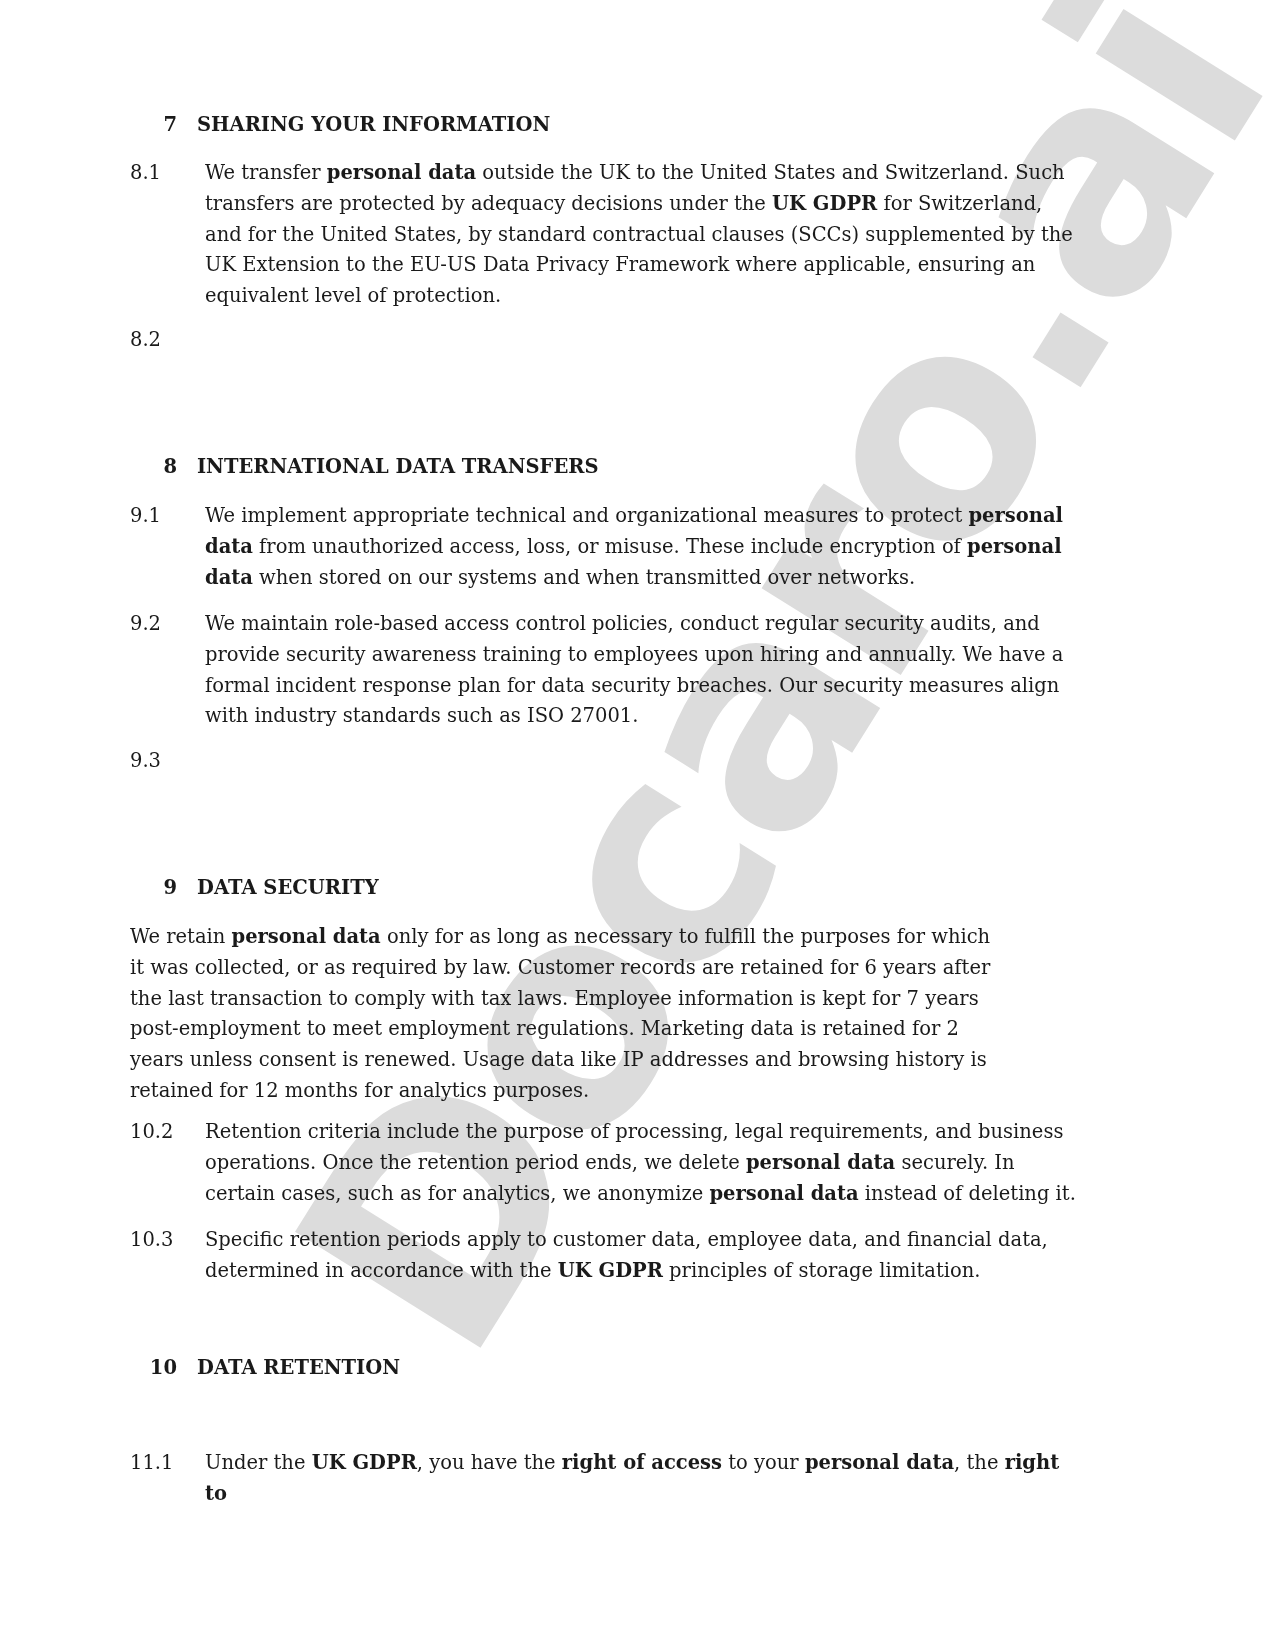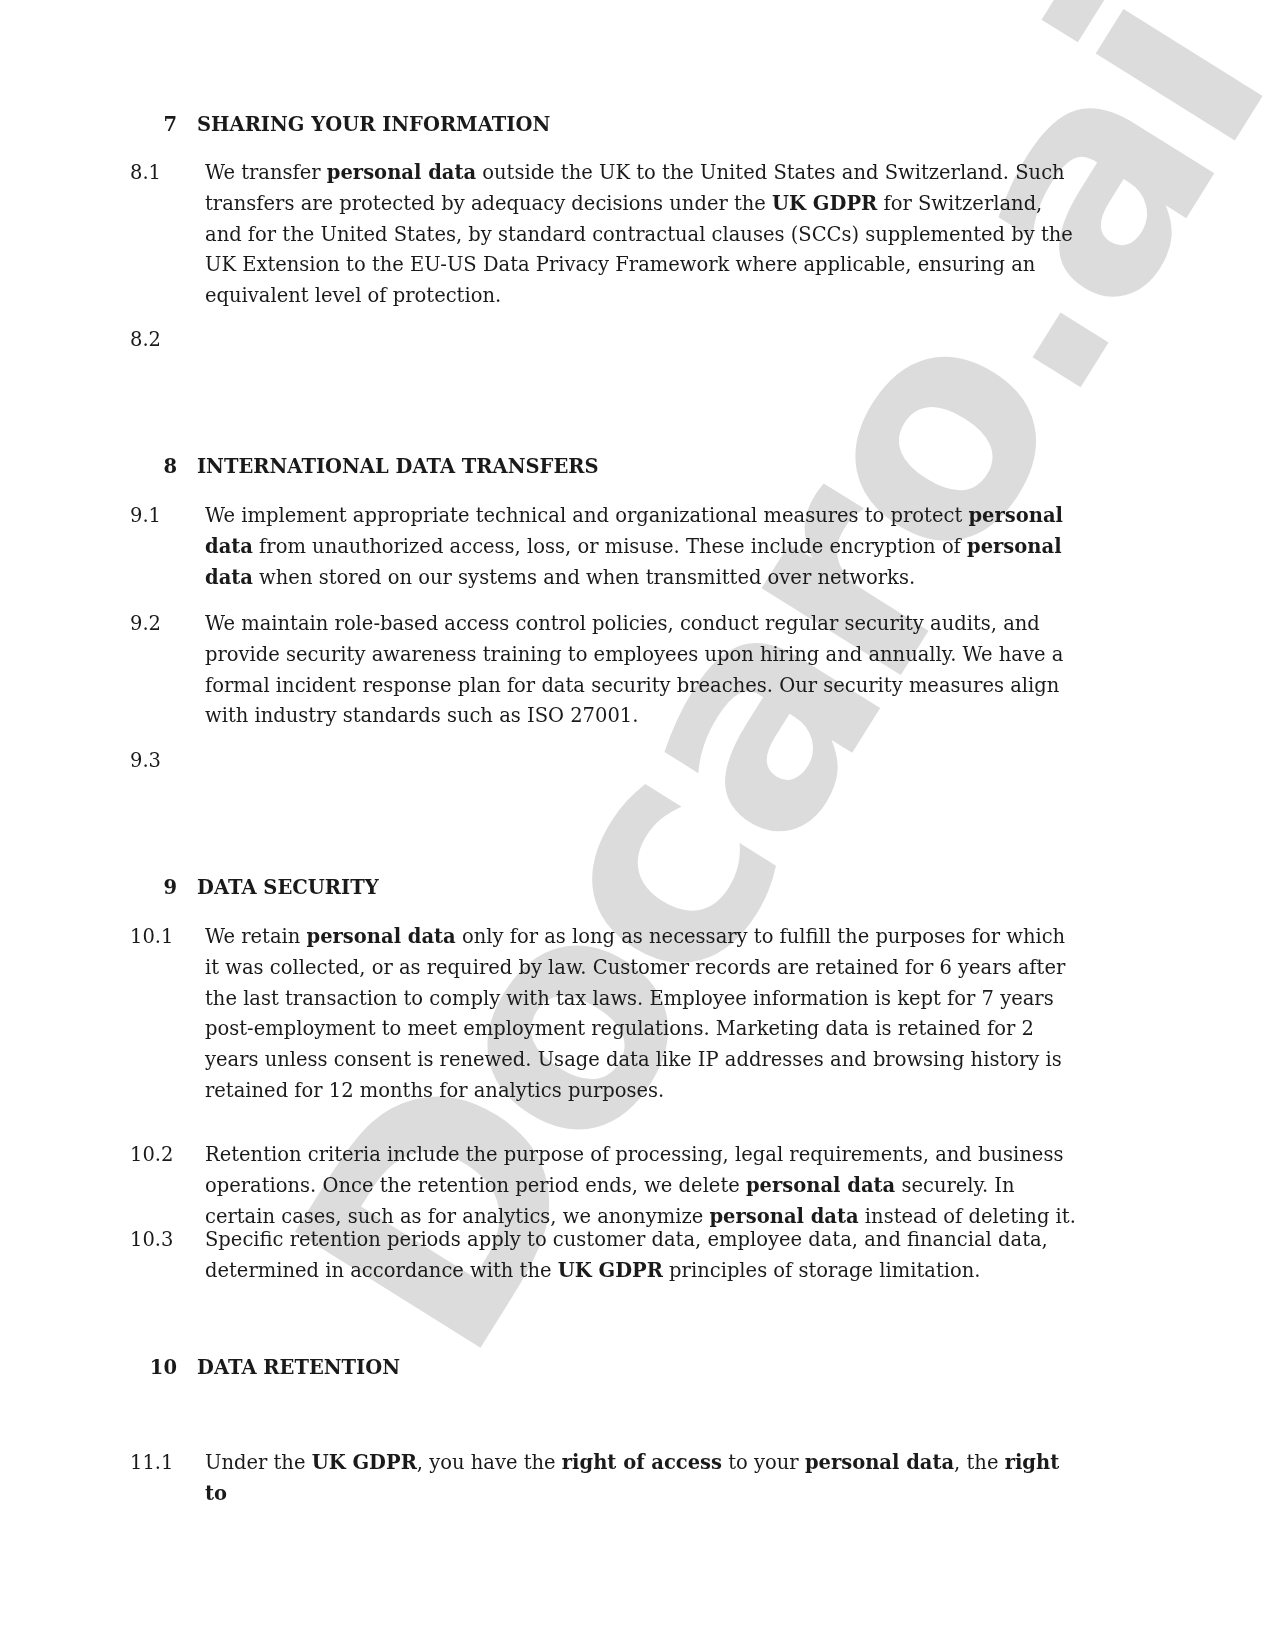--- a/index.html
+++ b/index.html
@@ -63,24 +63,23 @@
     </div>
     <div class="para" style="top:746px;">
       <span class="num">9.3</span>
     </div>
 
     <div class="heading" style="left:130px; top:876px;">
       <span class="num" style="width:67px;">9</span>
       <span>DATA SECURITY</span>
     </div>
     <div class="para" style="top:922px;">
-      <span class="num">10.1</span>
       <span class="txt"><span>We retain </span><b>personal data</b><span> only for as long as necessary to fulfill the purposes for which it was collected, or as required by law. Customer records are retained for 6 years after the last transaction to comply with tax laws. Employee information is kept for 7 years post-employment to meet employment regulations. Marketing data is retained for 2 years unless consent is renewed. Usage data like IP addresses and browsing history is retained for 12 months for analytics purposes.</span></span>
     </div>
-    <div class="para" style="top:1117px;margin-top:23px;">
+    <div class="para" style="top:1117px;">
       <span class="num">10.2</span>
       <span class="txt"><span>Retention criteria include the purpose of processing, legal requirements, and business operations. Once the retention period ends, we delete </span><b>personal data</b><span> securely. In certain cases, such as for analytics, we anonymize </span><b>personal data</b><span> instead of deleting it.</span></span>
     </div>
     <div class="para" style="top:1225px;">
       <span class="num">10.3</span>
       <span class="txt"><span>Specific retention periods apply to customer data, employee data, and financial data, determined in accordance with the </span><b>UK GDPR</b><span> principles of storage limitation.</span></span>
     </div>
 
     <div class="heading" style="left:130px; top:1356px;">
       <span class="num" style="width:67px;">10</span>

